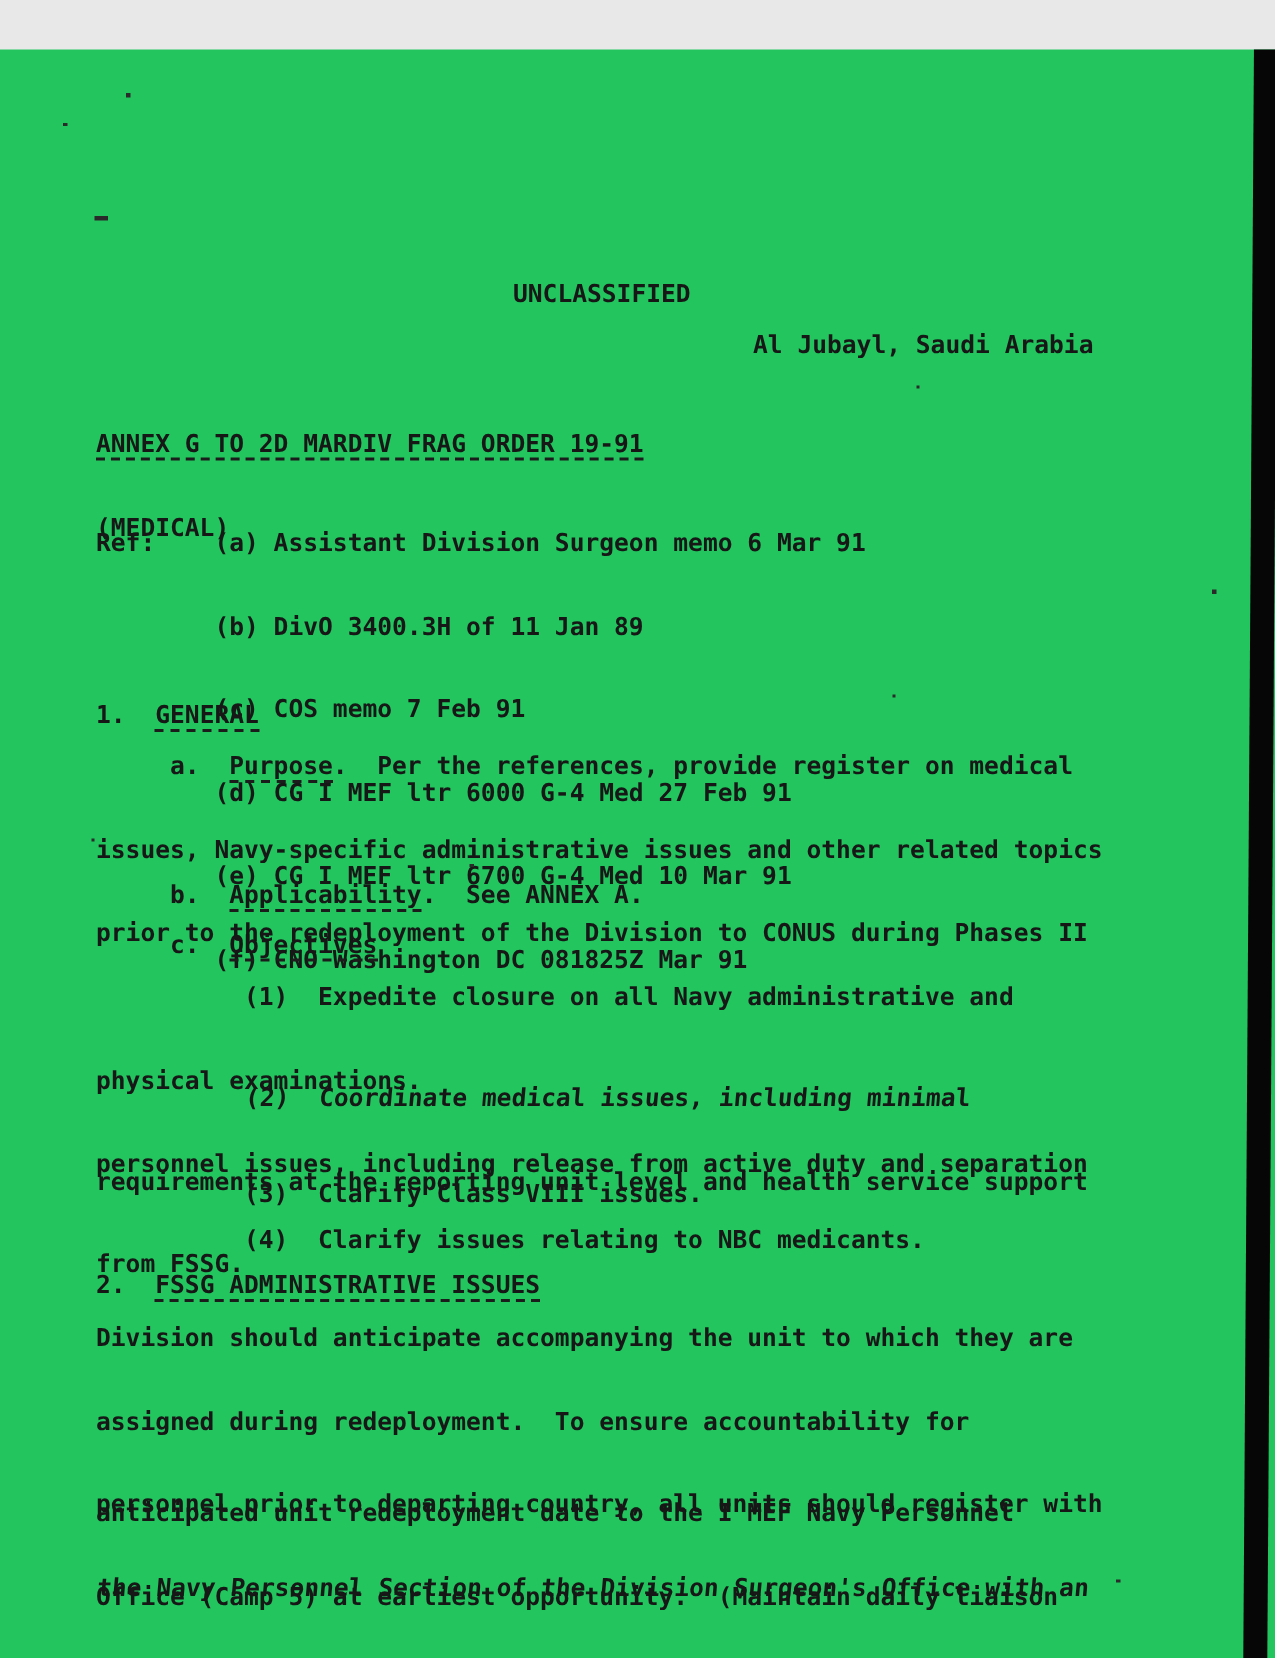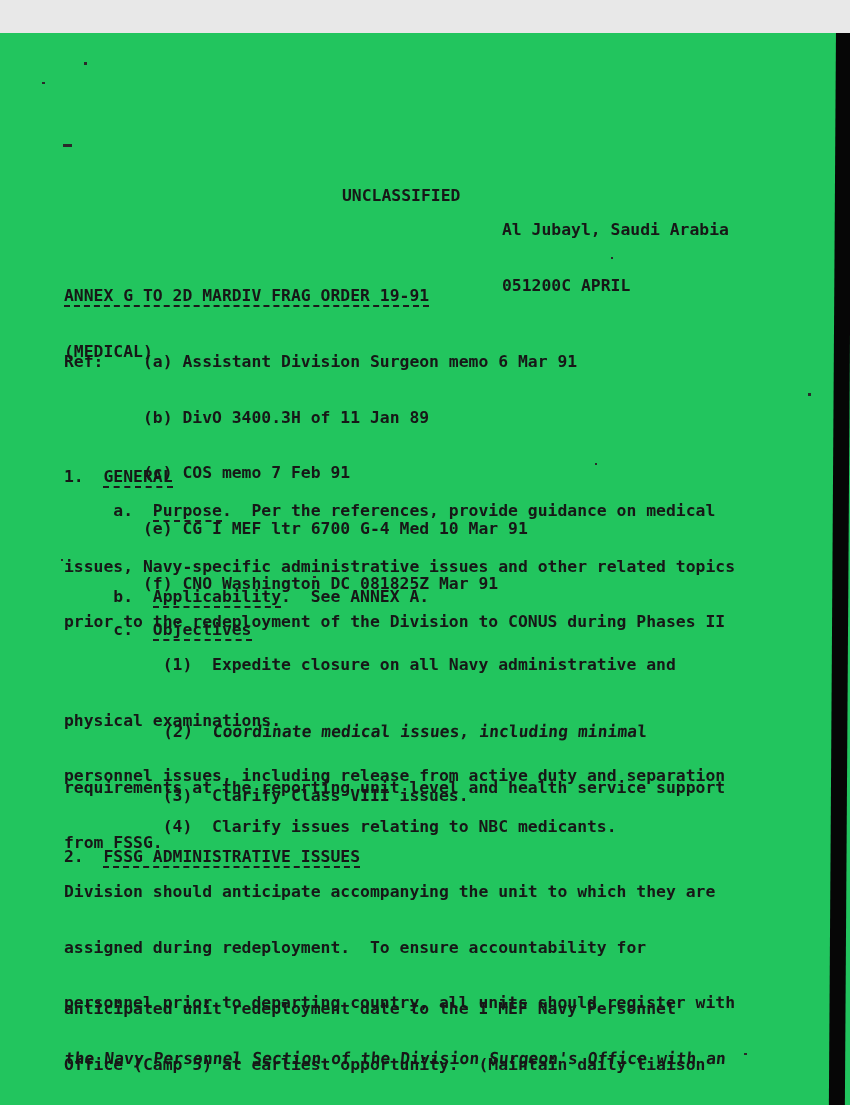--- a/index.html
+++ b/index.html
@@ -30,42 +30,42 @@
 <body>
 
 <div class="page">
 
   <div class="block" style="top:116px; left:342px;">
     <div class="ln">UNCLASSIFIED</div>
   </div>
 
   <div class="block" style="top:150px; left:502px;">
     <div class="ln">Al Jubayl, Saudi Arabia</div>
-    <div class="ln">051200C APRIL</div>
   </div>
 
   <div class="block" style="top:216px; left:64px;">
     <div class="ln"><span class="u">ANNEX G TO 2D MARDIV FRAG ORDER 19-91</span></div>
     <div class="ln">(MEDICAL)</div>
   </div>
 
   <div class="block" style="top:282px; left:64px;">
     <div class="ln">Ref:    (a) Assistant Division Surgeon memo 6 Mar 91</div>
     <div class="ln">        (b) DivO 3400.3H of 11 Jan 89</div>
     <div class="ln">        (c) COS memo 7 Feb 91</div>
+    <div class="ln">        (d) CG I MEF ltr 6000 G-4 Med 27 Feb 91</div>
     <div class="ln">        (e) CG I MEF ltr 6700 G-4 Med 10 Mar 91</div>
     <div class="ln">        (f) CNO Washington DC 081825Z Mar 91</div>
   </div>
 
   <div class="block" style="top:397px; left:64px;">
     <div class="ln"><span>1.  </span><span class="u">GENERAL</span></div>
   </div>
 
   <div class="block" style="top:431px; left:64px;">
-    <div class="ln"><span>     a.  </span><span class="u">Purpose</span><span>.  Per the references, provide guidance on medical</span></div>
+    <div class="ln"><span>     a.  </span><span class="u">Purpose</span><span>.  Per the references, provide register on medical</span></div>
     <div class="ln">issues, Navy-specific administrative issues and other related topics</div>
     <div class="ln">prior to the redeployment of the Division to CONUS during Phases II</div>
   </div>
 
   <div class="block" style="top:550px; left:64px;">
     <div class="ln"><span>     c.  </span><span class="u">Objectives</span><span></span></div>
   </div>
 
   <div class="block" style="top:517px; left:64px;">
     <div class="ln"><span>     b.  </span><span class="u">Applicability</span><span>.  See ANNEX A.</span></div>

